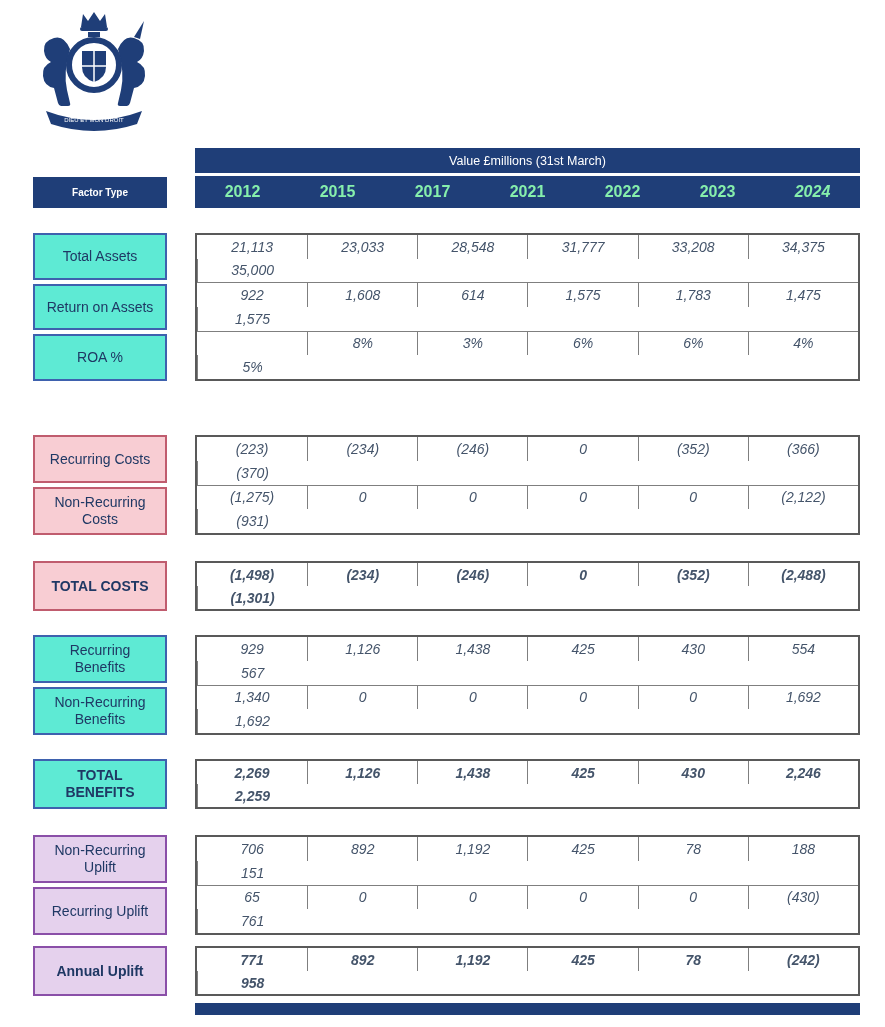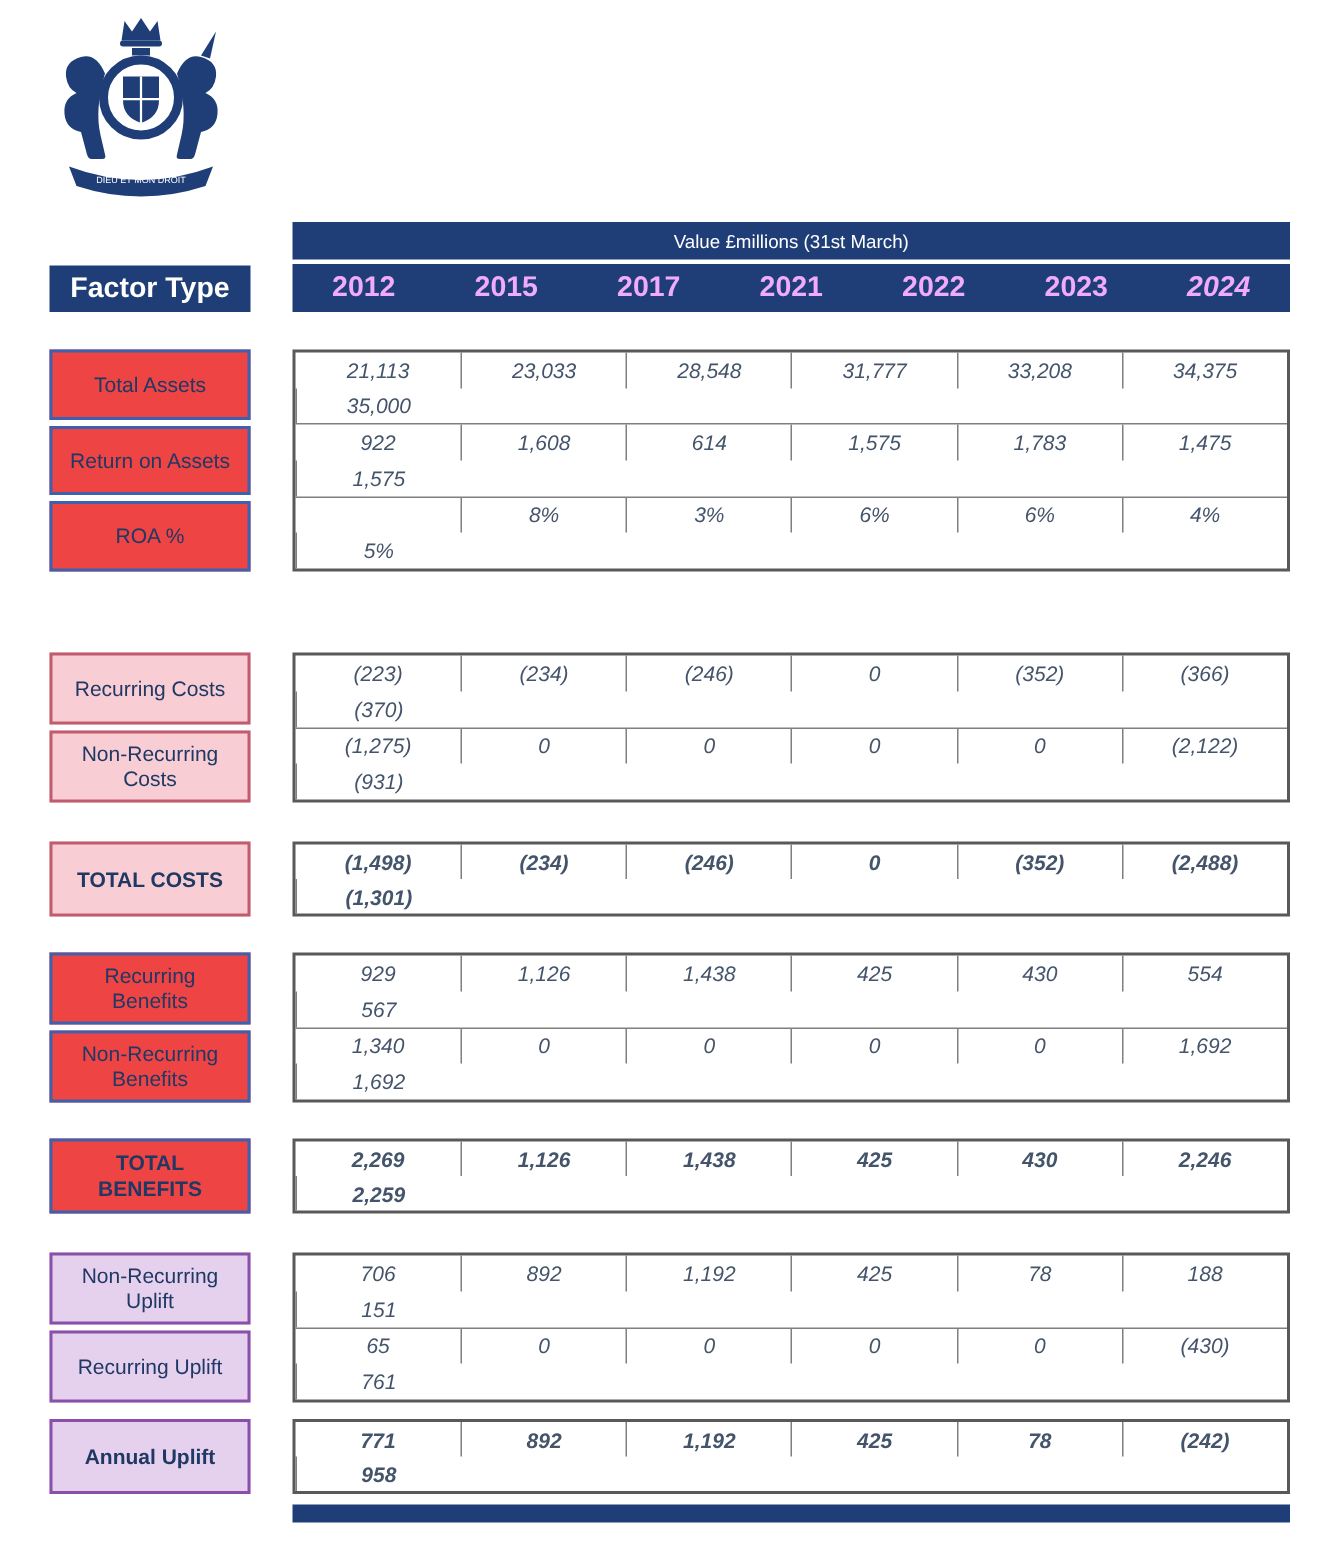--- a/index.html
+++ b/index.html
@@ -14,45 +14,45 @@
 
   .logo { position: absolute; left: 30px; top: 4px; width: 128px; height: 132px; }
 
   .content { position: absolute; left: 33px; top: 148px; width: 827px; }
 
   
   .header-row { display: flex; gap: 28px; height: 60px; }
   .left-col { flex: 0 0 134px; display: flex; align-items: flex-end; }
   .factor-type {
     width: 134px; height: 31px; background: #1F3E78; color: #fff;
-    font-weight: bold; font-size: 19px;
+    font-weight: bold; font-size: 10px;
     display: flex; align-items: center; justify-content: center;
   }
   .right-col { flex: 1; display: flex; flex-direction: column; }
   .title-bar {
     height: 25px; margin-bottom: 3px; background: #1F3E78; color: #fff;
     font-weight: normal; font-size: 12.5px;
     display: flex; align-items: center; justify-content: center;
   }
   .years { flex: 1; background: #1F3E78; display: grid; grid-template-columns: repeat(7, 1fr); }
   .year {
-    color: #f0abfc; font-weight: bold; font-size: 19px;
+    color: #86efac; font-weight: bold; font-size: 16px;
     display: flex; align-items: center; justify-content: center;
   }
   .year.italic { font-style: italic; }
 
   
   .group { display: flex; gap: 28px; }
   .labels { flex: 0 0 134px; display: flex; flex-direction: column; gap: 4px; }
   .label-box {
     flex: 1; border: 2px solid; padding: 2px 10px;
     display: flex; align-items: center; justify-content: center;
     text-align: center; font-size: 14px; line-height: 1.18; color: #1F3864;
   }
-  .label-box.blue   { background: #ef4444; border-color: #3E61AE; }
+  .label-box.blue   { background: #5eead4; border-color: #3E61AE; }
   .label-box.pink   { background: #F8CDD3; border-color: #C05C6E; }
   .label-box.purple { background: #E5D1ED; border-color: #8A4FA8; }
   .label-box.bold   { font-weight: bold; }
 
   .data-box { flex: 1; border: 2px solid #595959; background: #fff; display: flex; flex-direction: column; }
   .data-row { flex: 1; display: grid; grid-template-columns: repeat(6, 1fr); font-style: italic; }
   .data-row + .data-row { border-top: 1px solid #7F7F7F; }
   .cell {
     display: flex; align-items: center; justify-content: center;
     font-size: 14px; color: #44546A;

